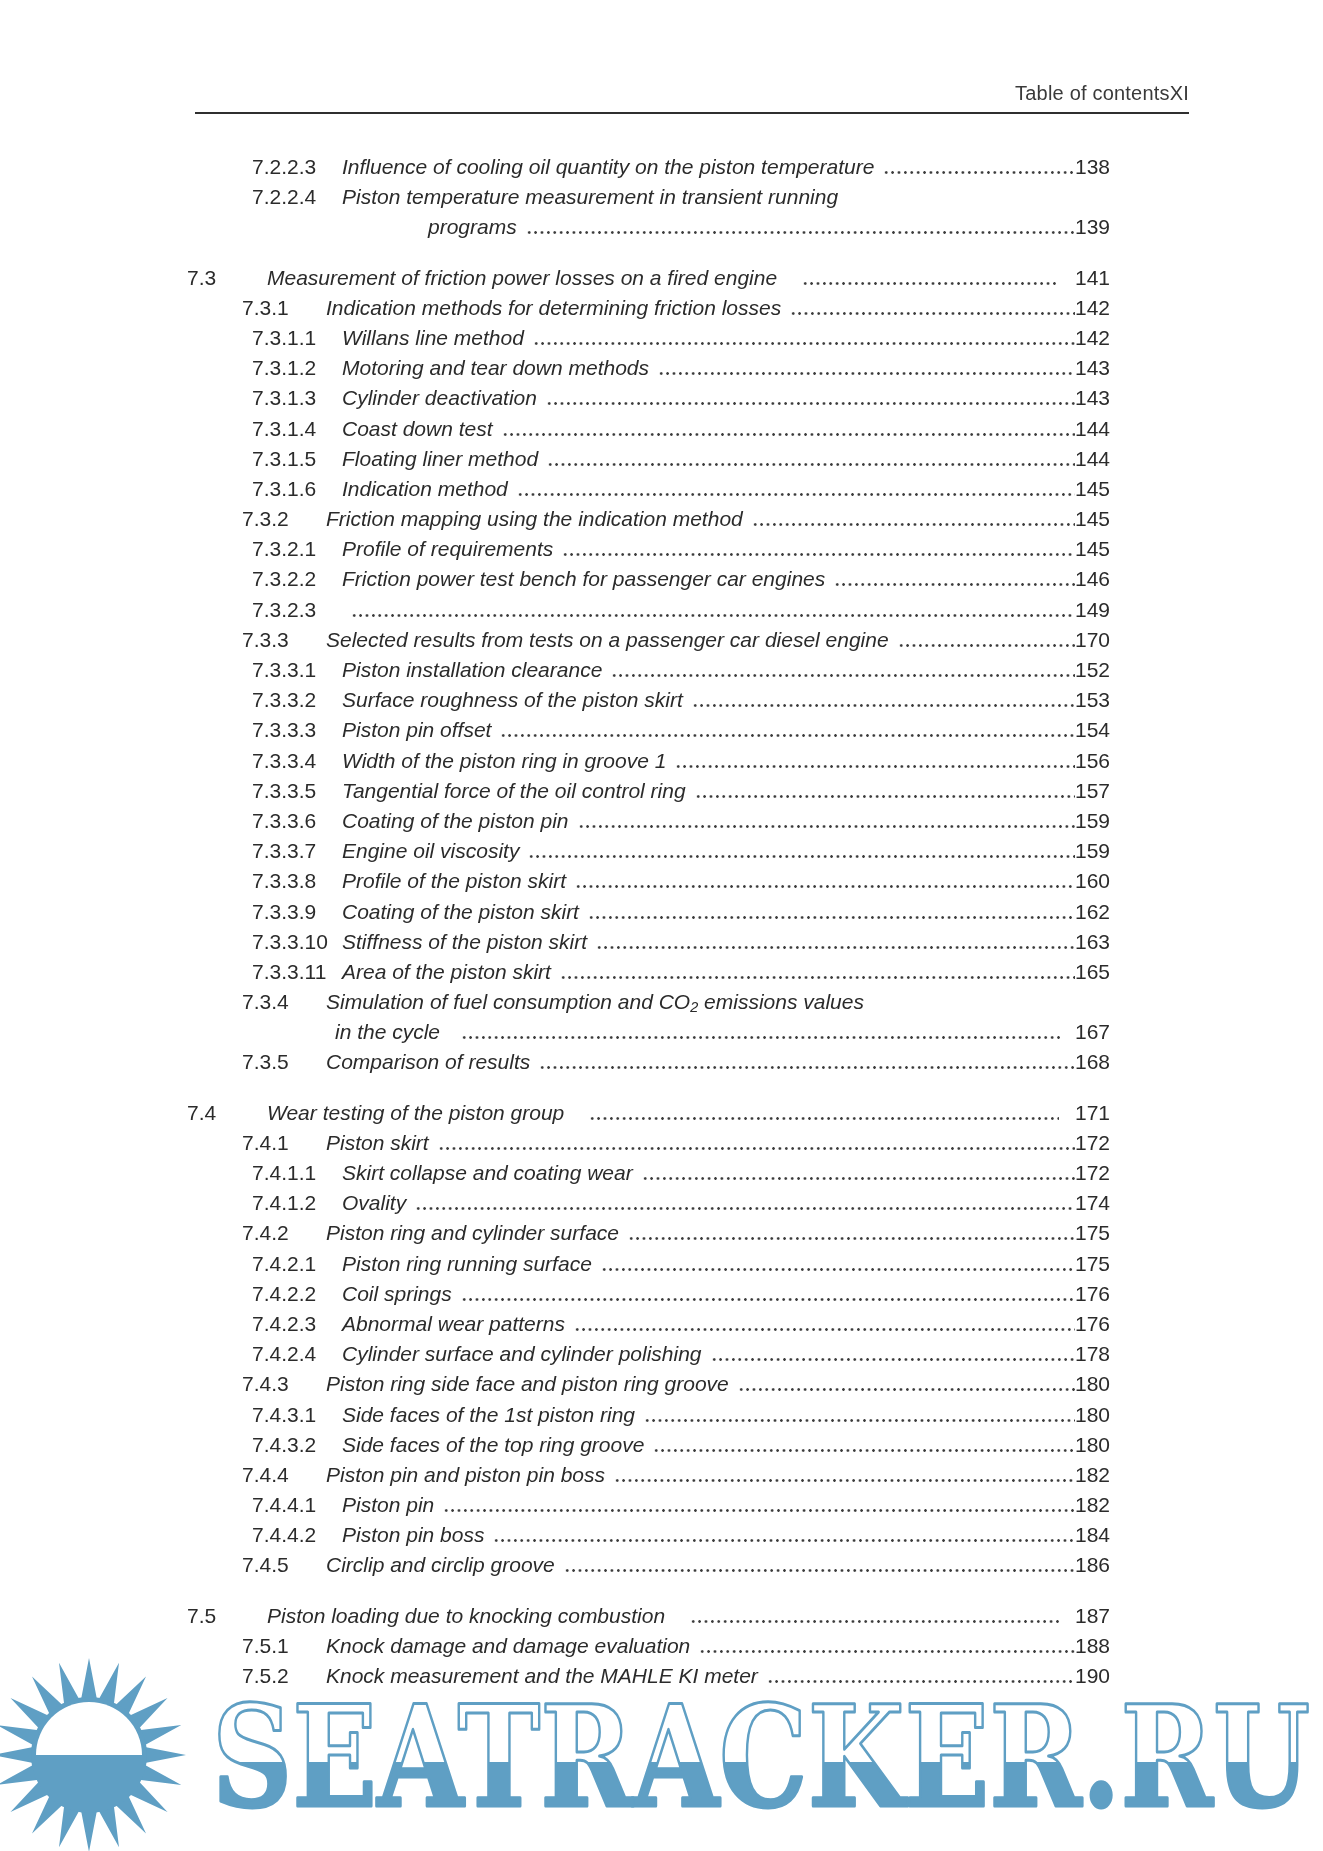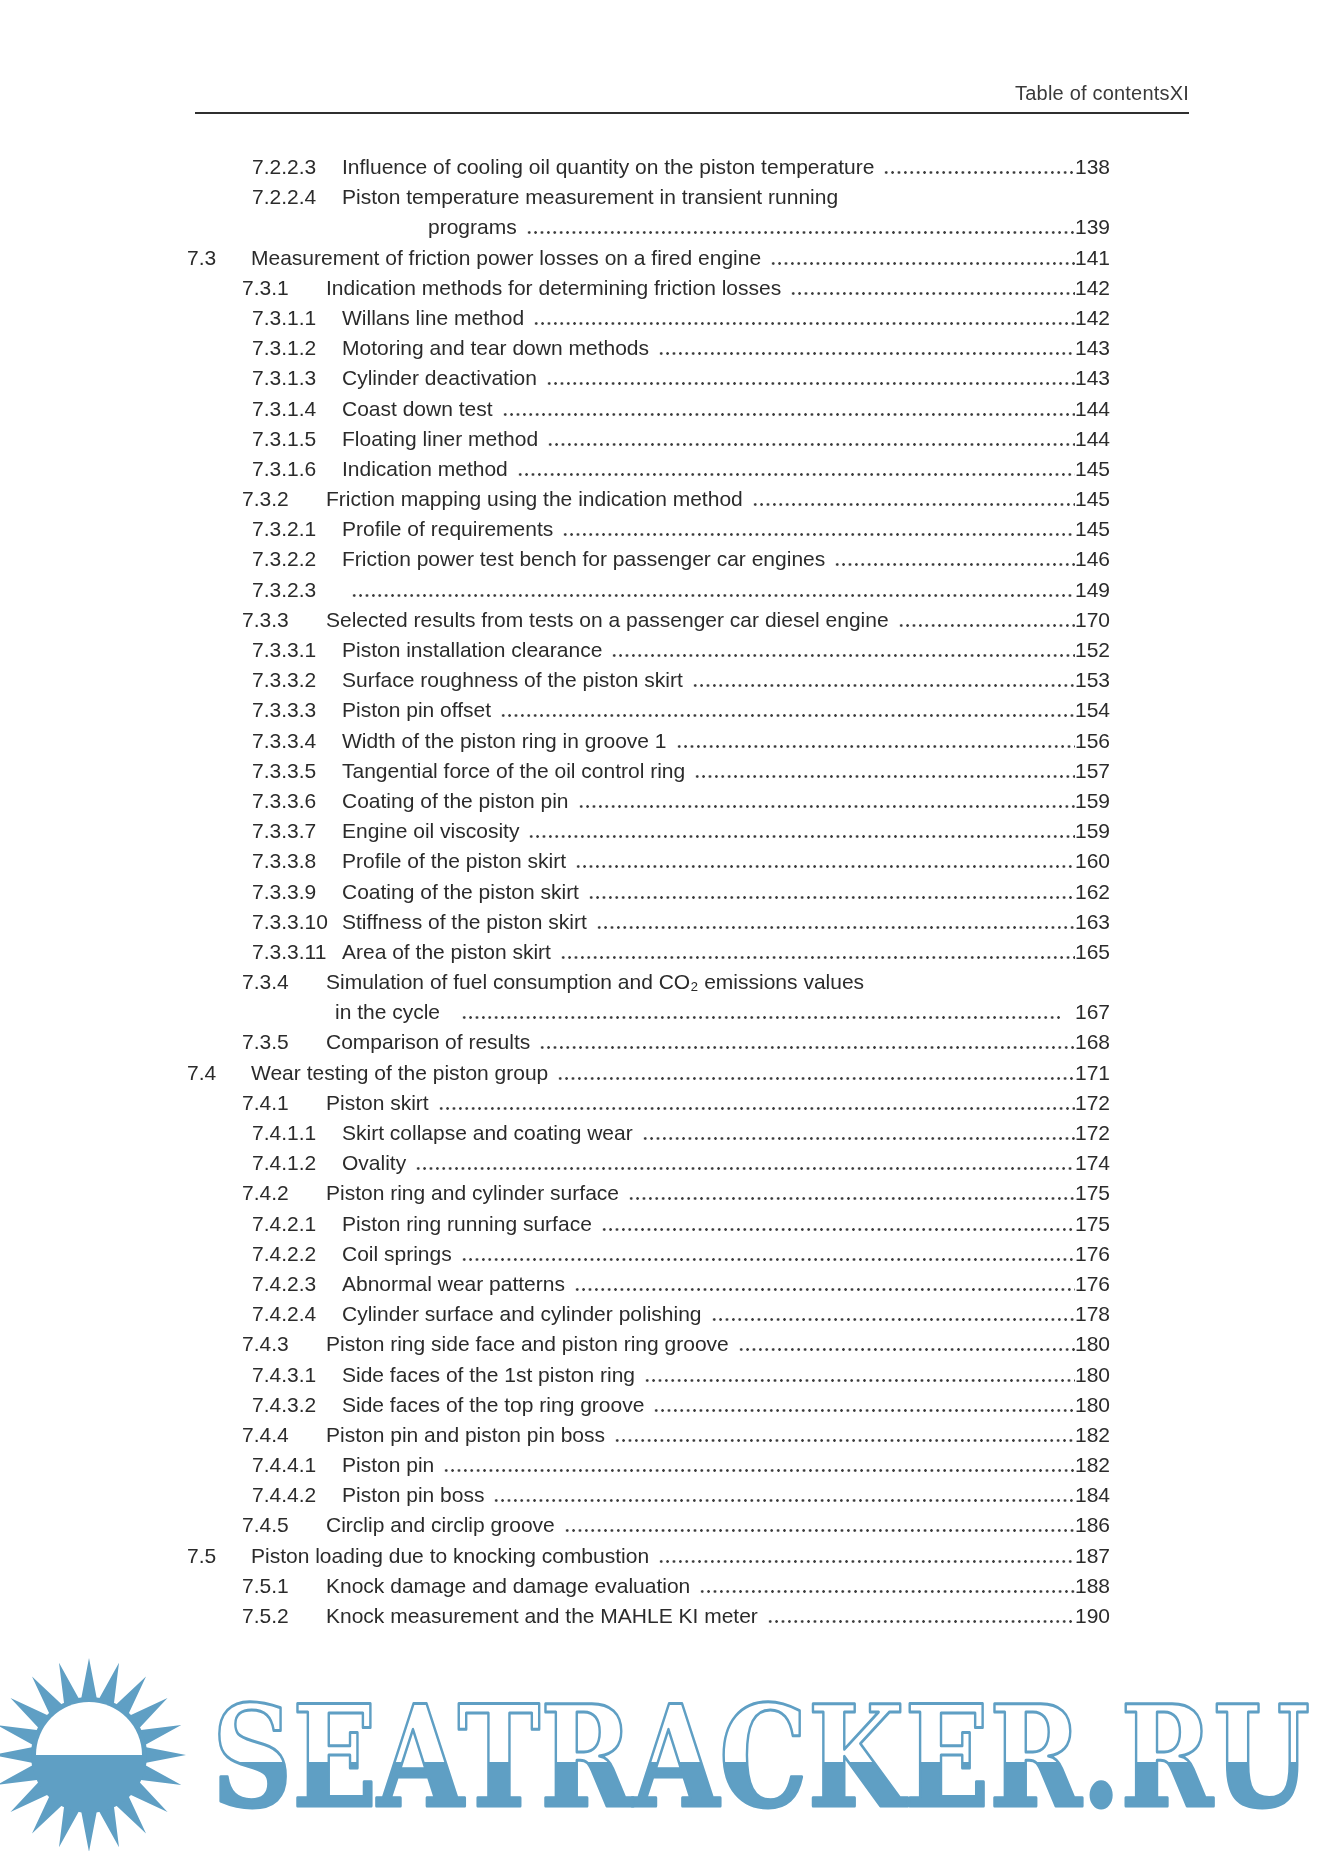--- a/index.html
+++ b/index.html
@@ -19,28 +19,28 @@
 
   
   .toc {
     position:absolute; left:150px; top:152px; width:998px;
     font-size:21px; color:#2b2b2b;
   }
   .row {
     display:flex; align-items:baseline;
     height:30.2px; line-height:30.2px; white-space:nowrap;
   }
-  .row.gap { margin-top:0; }
+  .row.gap { margin-top:20px;gap:16px; }
   .num  { flex:0 0 auto; }
   .lvl1 > .num { margin-left:37px;  width:64px; }
   .lvl2 > .num { margin-left:92px; width:84px; }
   .lvl3 > .num { margin-left:102px; width:90px; }
   .row.cont2 { padding-left:185px;gap:12px; }
   .row.cont3 { padding-left:278px; }
-  .title { flex:0 0 auto; }
+  .title { flex:0 0 auto;font-style:italic; }
   .leader {
     flex:1 1 auto; min-width:8px; height:3px; margin-left:9px;
     background-image:radial-gradient(circle, #3c3c3c 1.15px, rgba(0,0,0,0) 1.5px);
     background-size:6.4px 3px; background-repeat:repeat-x; background-position:0 100%;
   }
   .pagenum { flex:0 0 auto; width:73px; }
 
   
   .watermark { position:absolute; left:0; top:1650px; width:1323px; height:201px; }
 </style>

